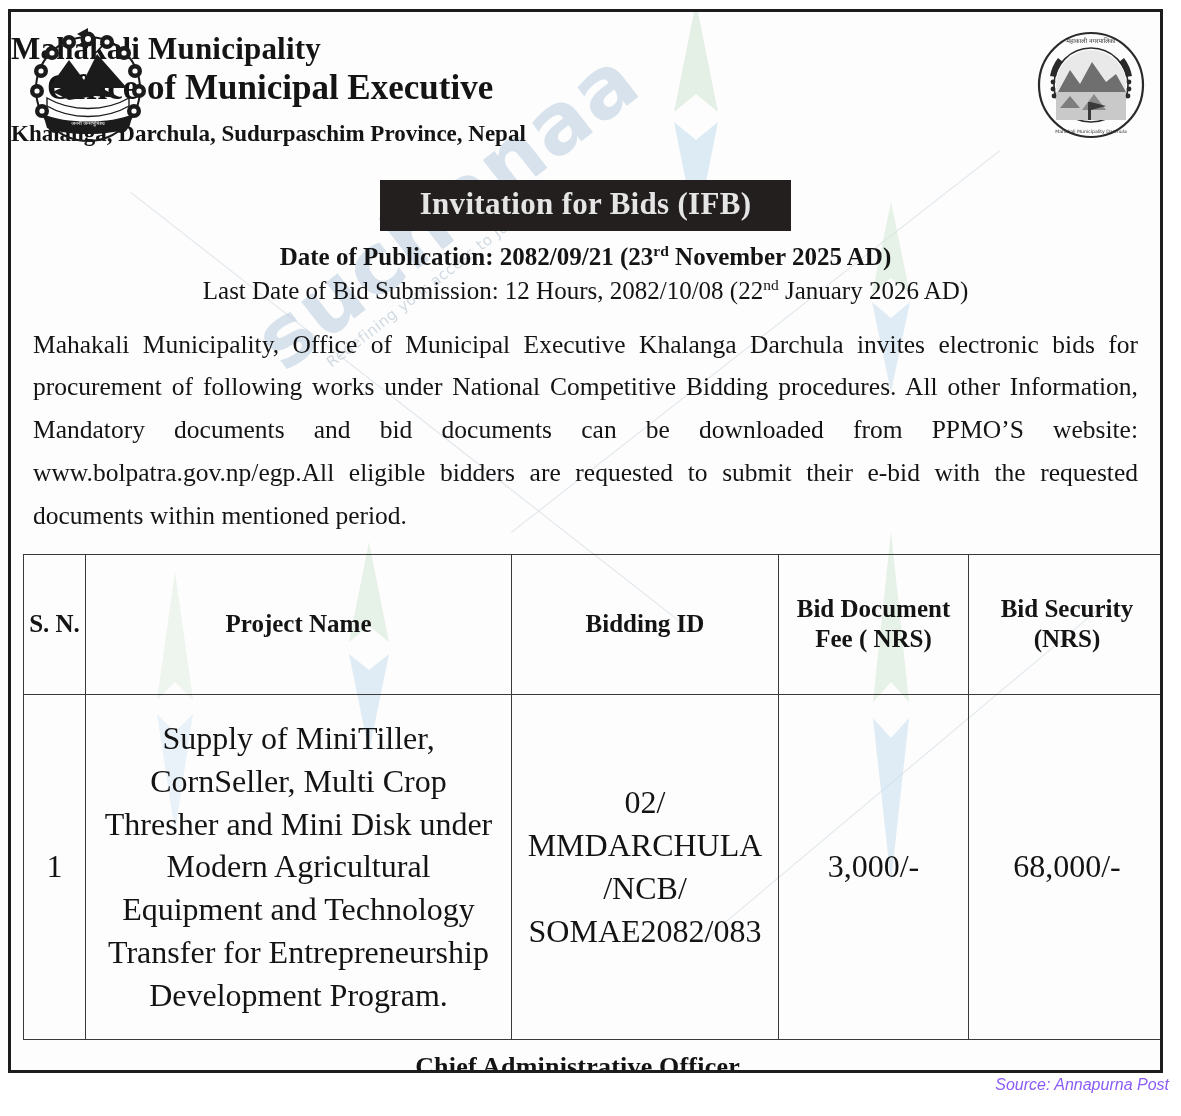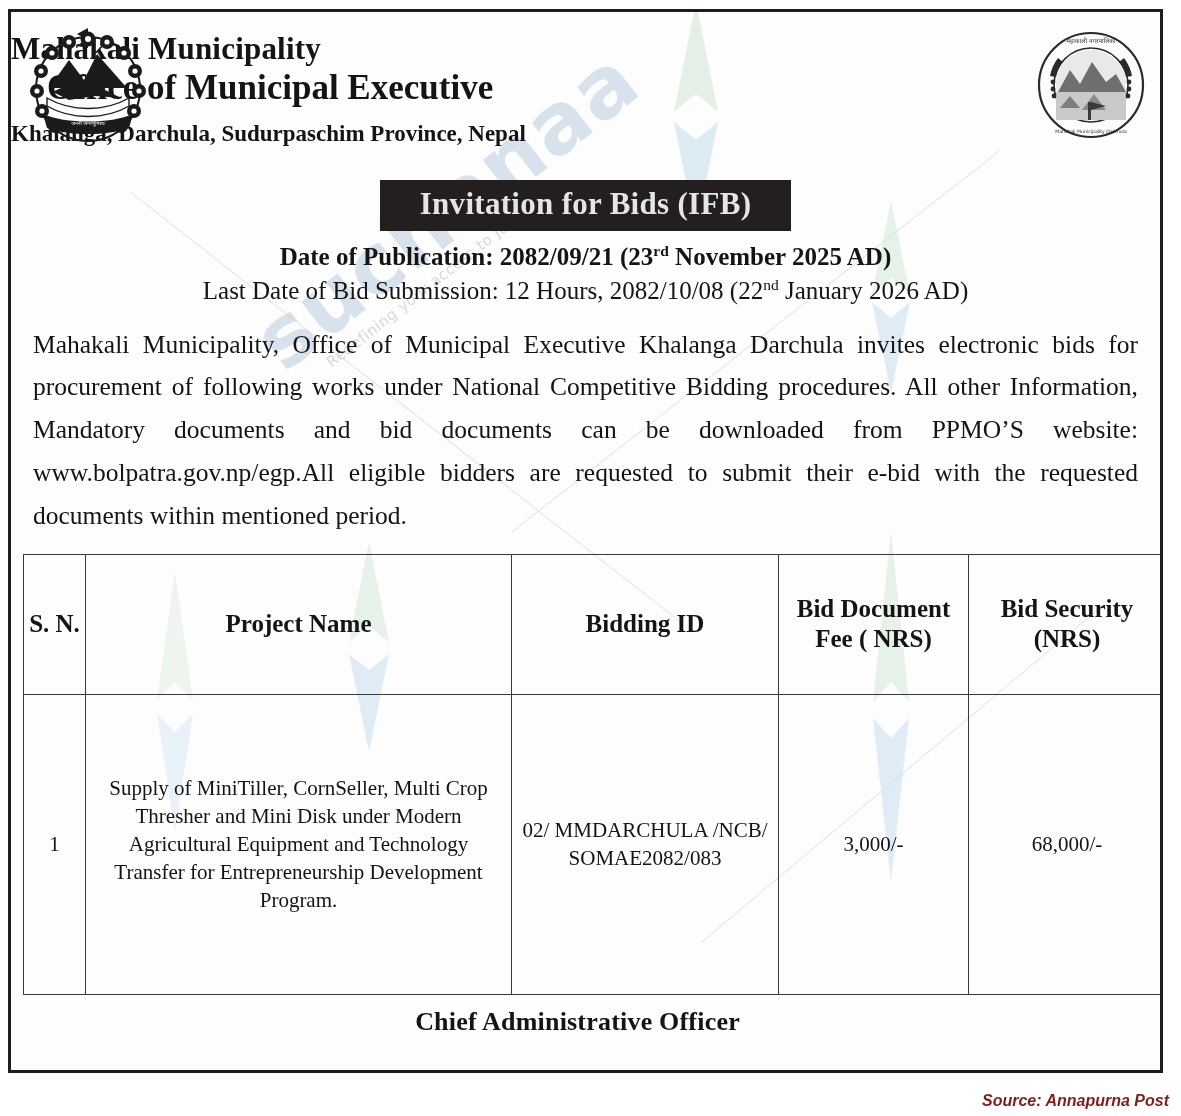--- a/index.html
+++ b/index.html
@@ -155,23 +155,23 @@
     background: transparent;
   }
   table.ifb th {
     font-size: 25px;
     font-weight: bold;
     line-height: 1.22;
     padding: 10px 4px;
     height: 140px;
   }
   table.ifb td {
-    font-size: 21px;
+    font-size: 32px;
     line-height: 1.34;
-    padding: 28px 6px;
+    padding: 22px 6px;
     height: 300px;
   }
   col.c-sn    { width: 62px; }
   col.c-name  { width: 426px; }
   col.c-cid   { width: 267px; }
   col.c-fee   { width: 190px; }
   col.c-sec   { width: 197px; }
 
   .cell-name { padding-left: 12px !important; padding-right: 12px !important; }
 
@@ -183,27 +183,26 @@
     margin: 12px 16px 0 0;
     font-size: 26px;
     font-weight: bold;
     letter-spacing: .2px;
   }
 
   
   #source-credit {
     position: absolute;
     right: 12px;
-    bottom: 6px;
+    bottom: 22px;
     font-family: "Liberation Sans", sans-serif;
     font-style: italic;
     font-size: 16px;
-    color: #7f1d1d;
+    color: #8b5cf6;
     z-index: 6;
-    font-weight: bold;
   }
 </style>
 </head>
 <body>
 
 <div id="page-frame">
 
   <div class="wm-layer">
     <div class="wm-line" style="left:120px; top:180px; width:700px; transform:rotate(38deg);"></div>
     <div class="wm-line" style="left:500px; top:520px; width:620px; transform:rotate(-38deg);"></div>

